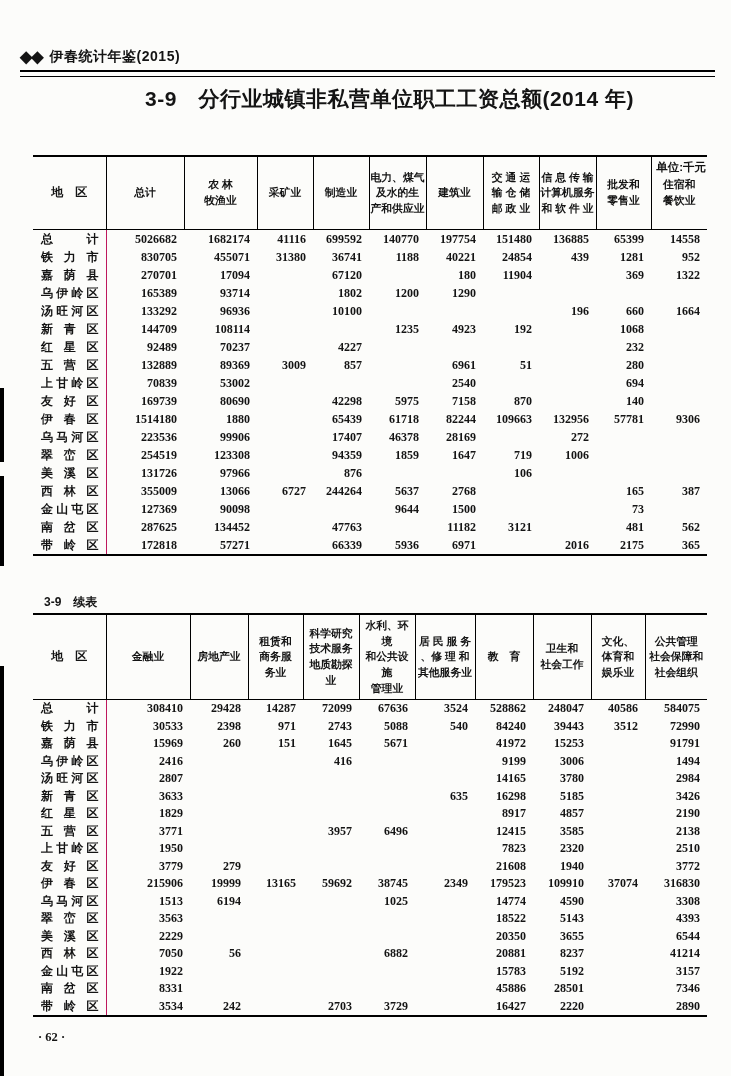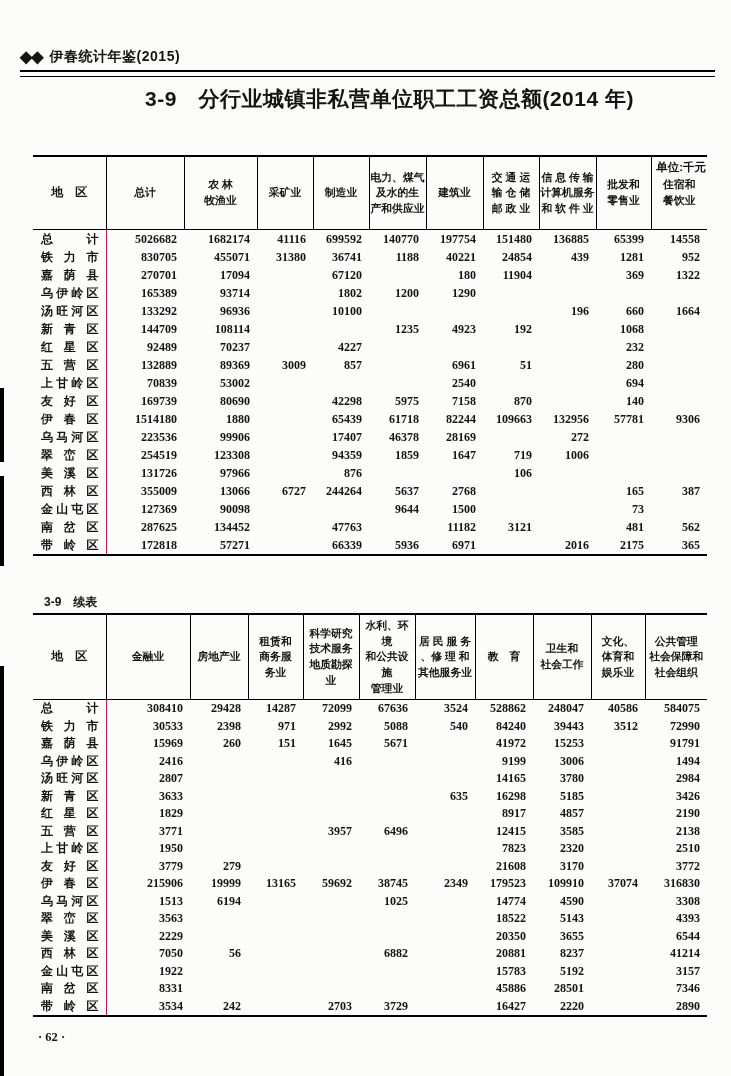--- a/index.html
+++ b/index.html
@@ -436,21 +436,21 @@
           <td>528862</td>
           <td>248047</td>
           <td>40586</td>
           <td>584075</td>
         </tr>
         <tr>
           <td>铁 力 市</td>
           <td>30533</td>
           <td>2398</td>
           <td>971</td>
-          <td>2992</td>
+          <td>2743</td>
           <td>5088</td>
           <td>540</td>
           <td>84240</td>
           <td>39443</td>
           <td>3512</td>
           <td>72990</td>
         </tr>
         <tr>
           <td>嘉 荫 县</td>
           <td>15969</td>
@@ -544,21 +544,21 @@
         </tr>
         <tr>
           <td>友 好 区</td>
           <td>3779</td>
           <td>279</td>
           <td></td>
           <td></td>
           <td></td>
           <td></td>
           <td>21608</td>
-          <td>3170</td>
+          <td>1940</td>
           <td></td>
           <td>3772</td>
         </tr>
         <tr>
           <td>伊 春 区</td>
           <td>215906</td>
           <td>19999</td>
           <td>13165</td>
           <td>59692</td>
           <td>38745</td>

